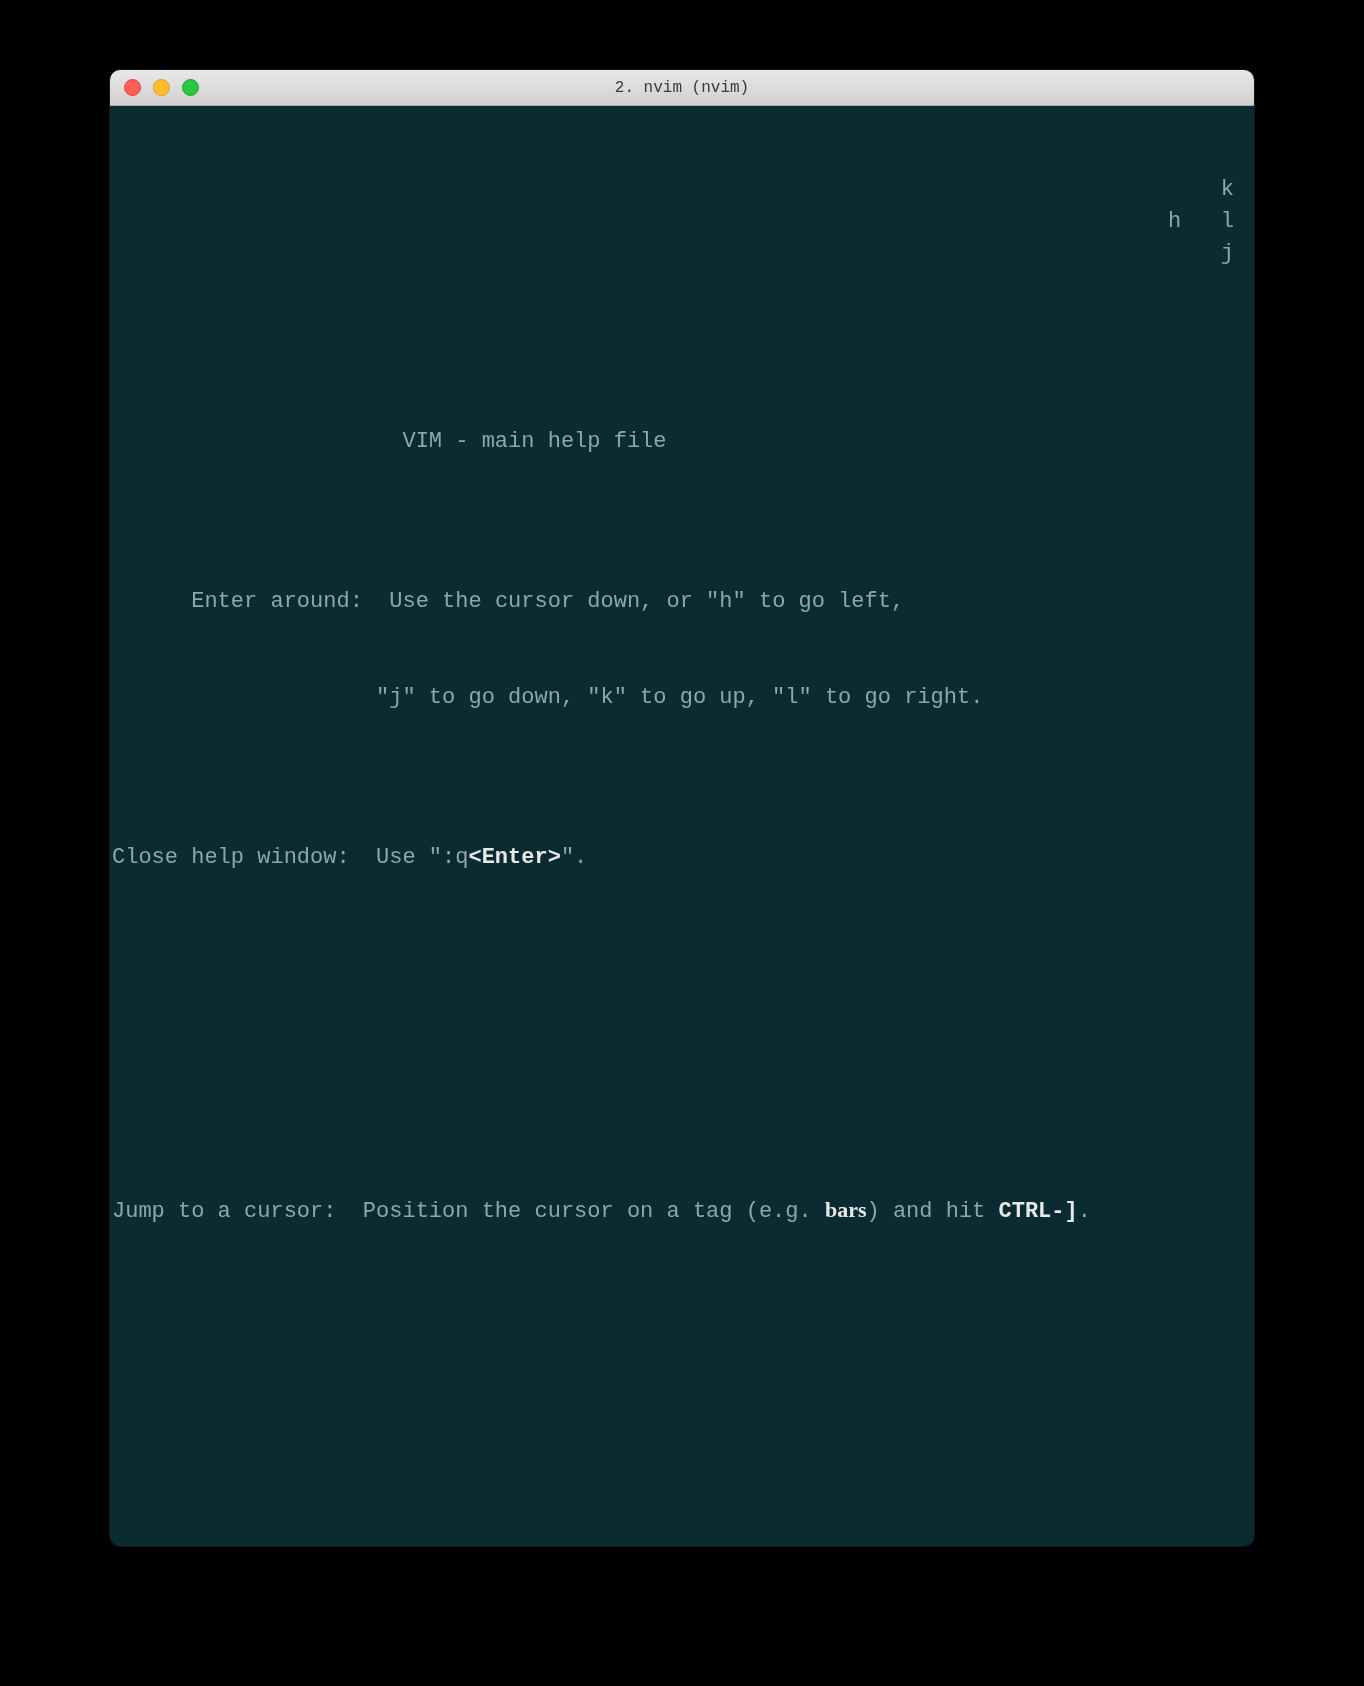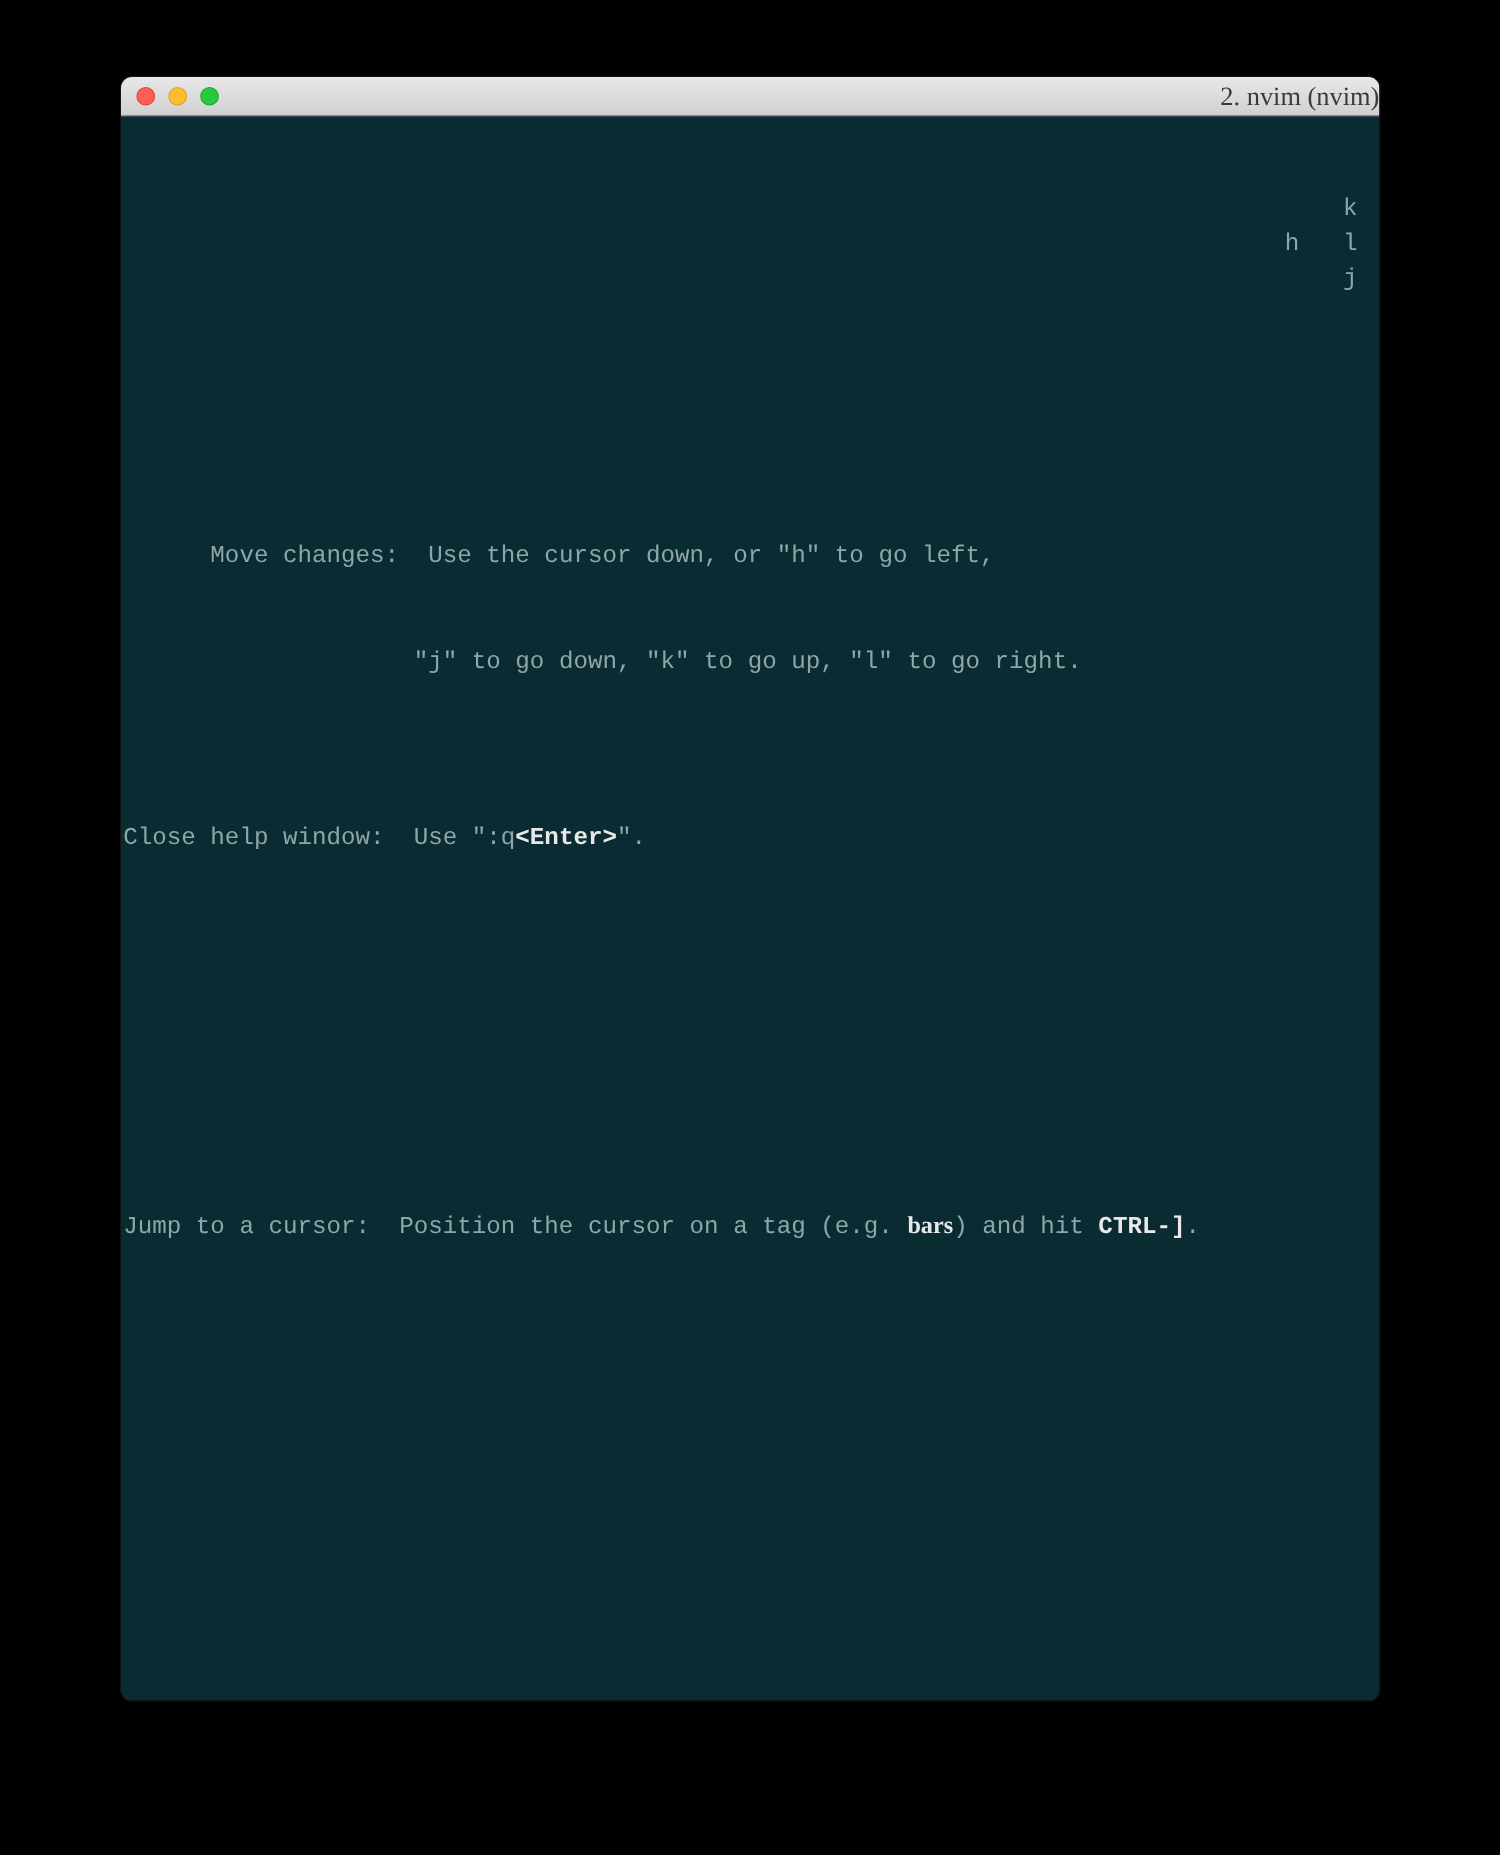--- a/index.html
+++ b/index.html
@@ -35,23 +35,23 @@
     gap: 12px;
     padding-left: 14px;
   }
   .light { width: 17px; height: 17px; border-radius: 50%; }
   .red { background: #ff5f57; border: 1px solid #e0443e; }
   .yellow { background: #ffbd2e; border: 1px solid #dea123; }
   .green { background: #28c940; border: 1px solid #1aab29; }
   .titlebar-title {
     position: absolute;
     left: 0; right: 0;
-    text-align: right;
-    font-family: Liberation Serif, serif;
-    font-size: 24px;
+    text-align: center;
+    font-family: Liberation Mono, monospace;
+    font-size: 16px;
     color: #3a3a3a;
     pointer-events: none;
   }
   .terminal {
     flex: 1;
     background: #0b2b33;
     color: #8fa6a9;
     position: relative;
     white-space: pre;
     padding: 0;
@@ -89,23 +89,24 @@
     <div class="titlebar-title">2. nvim (nvim)</div>
   </div>
 
   <div class="terminal">
 
     
 
     <div class="line"> </div>
 
     
+    <div class="line">                      <span>VIM - main help file</span></div>
 
     
-    <div class="line">      <span>Move changes:</span>  <span>Use the cursor down, or "h" to go left,</span></div>
+    <div class="line">      <span>Enter around:</span>  <span>Use the cursor down, or "h" to go left,</span></div>
     <div class="line">                    <span>"j" to go down, "k" to go up, "l" to go right.</span></div>
 
     
     <div class="line"><span>Close help window:</span>  <span>Use ":q</span><span class="cmd">&lt;Enter&gt;</span><span>".</span></div>
 
     
 
     <div class="line"> </div>
 
     

